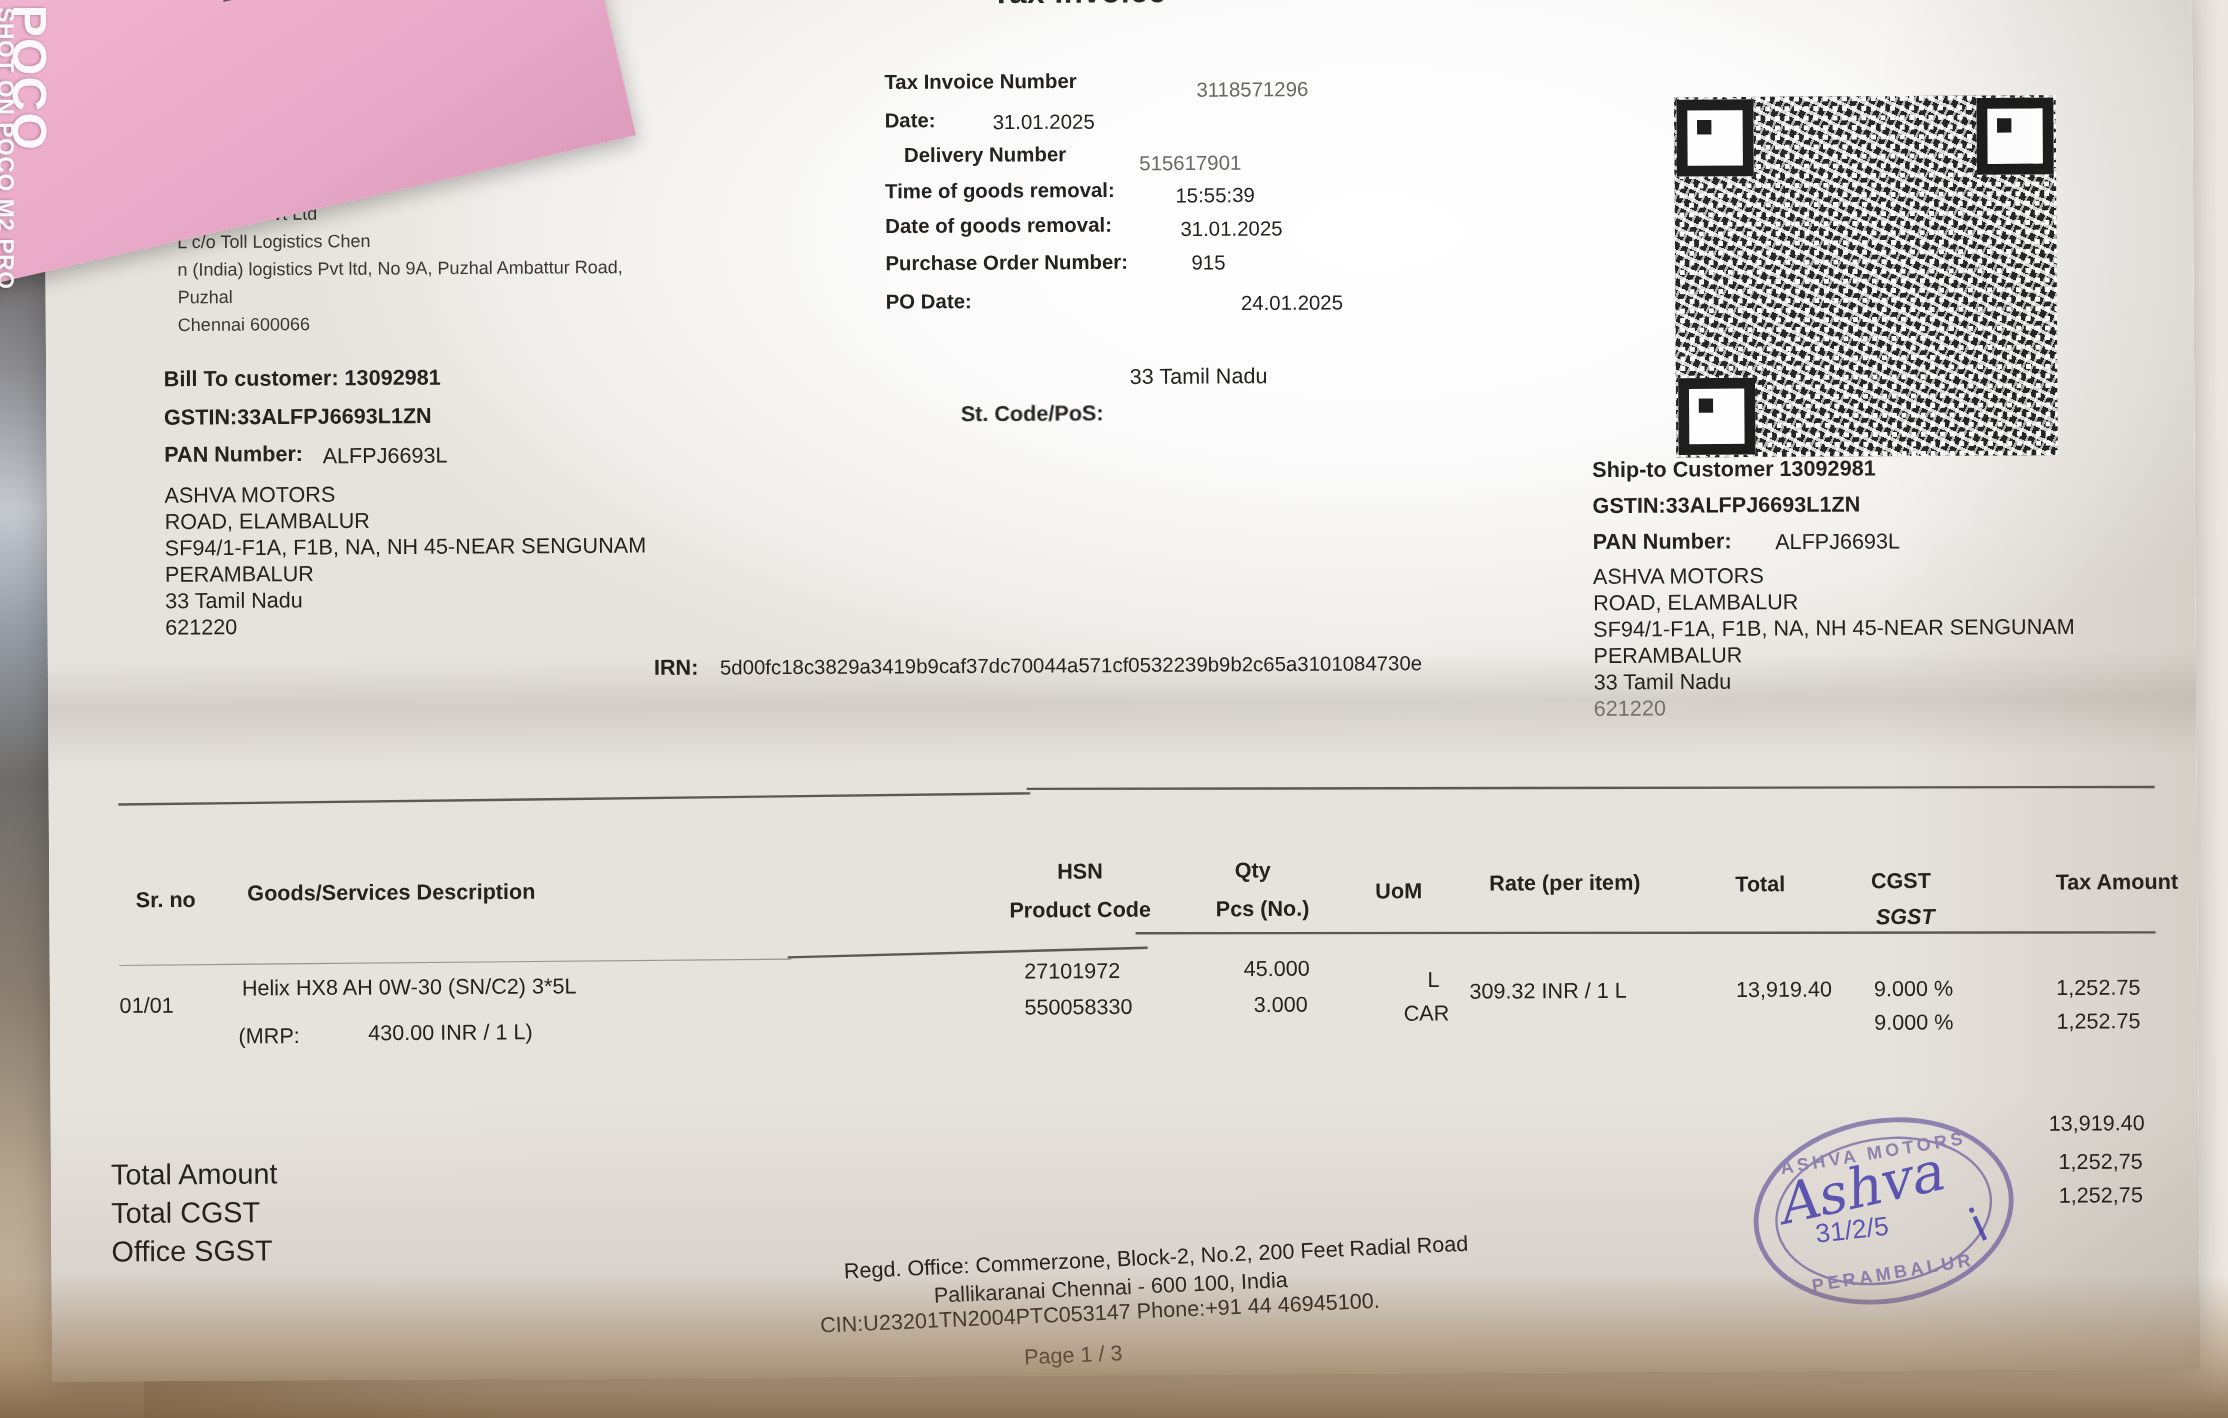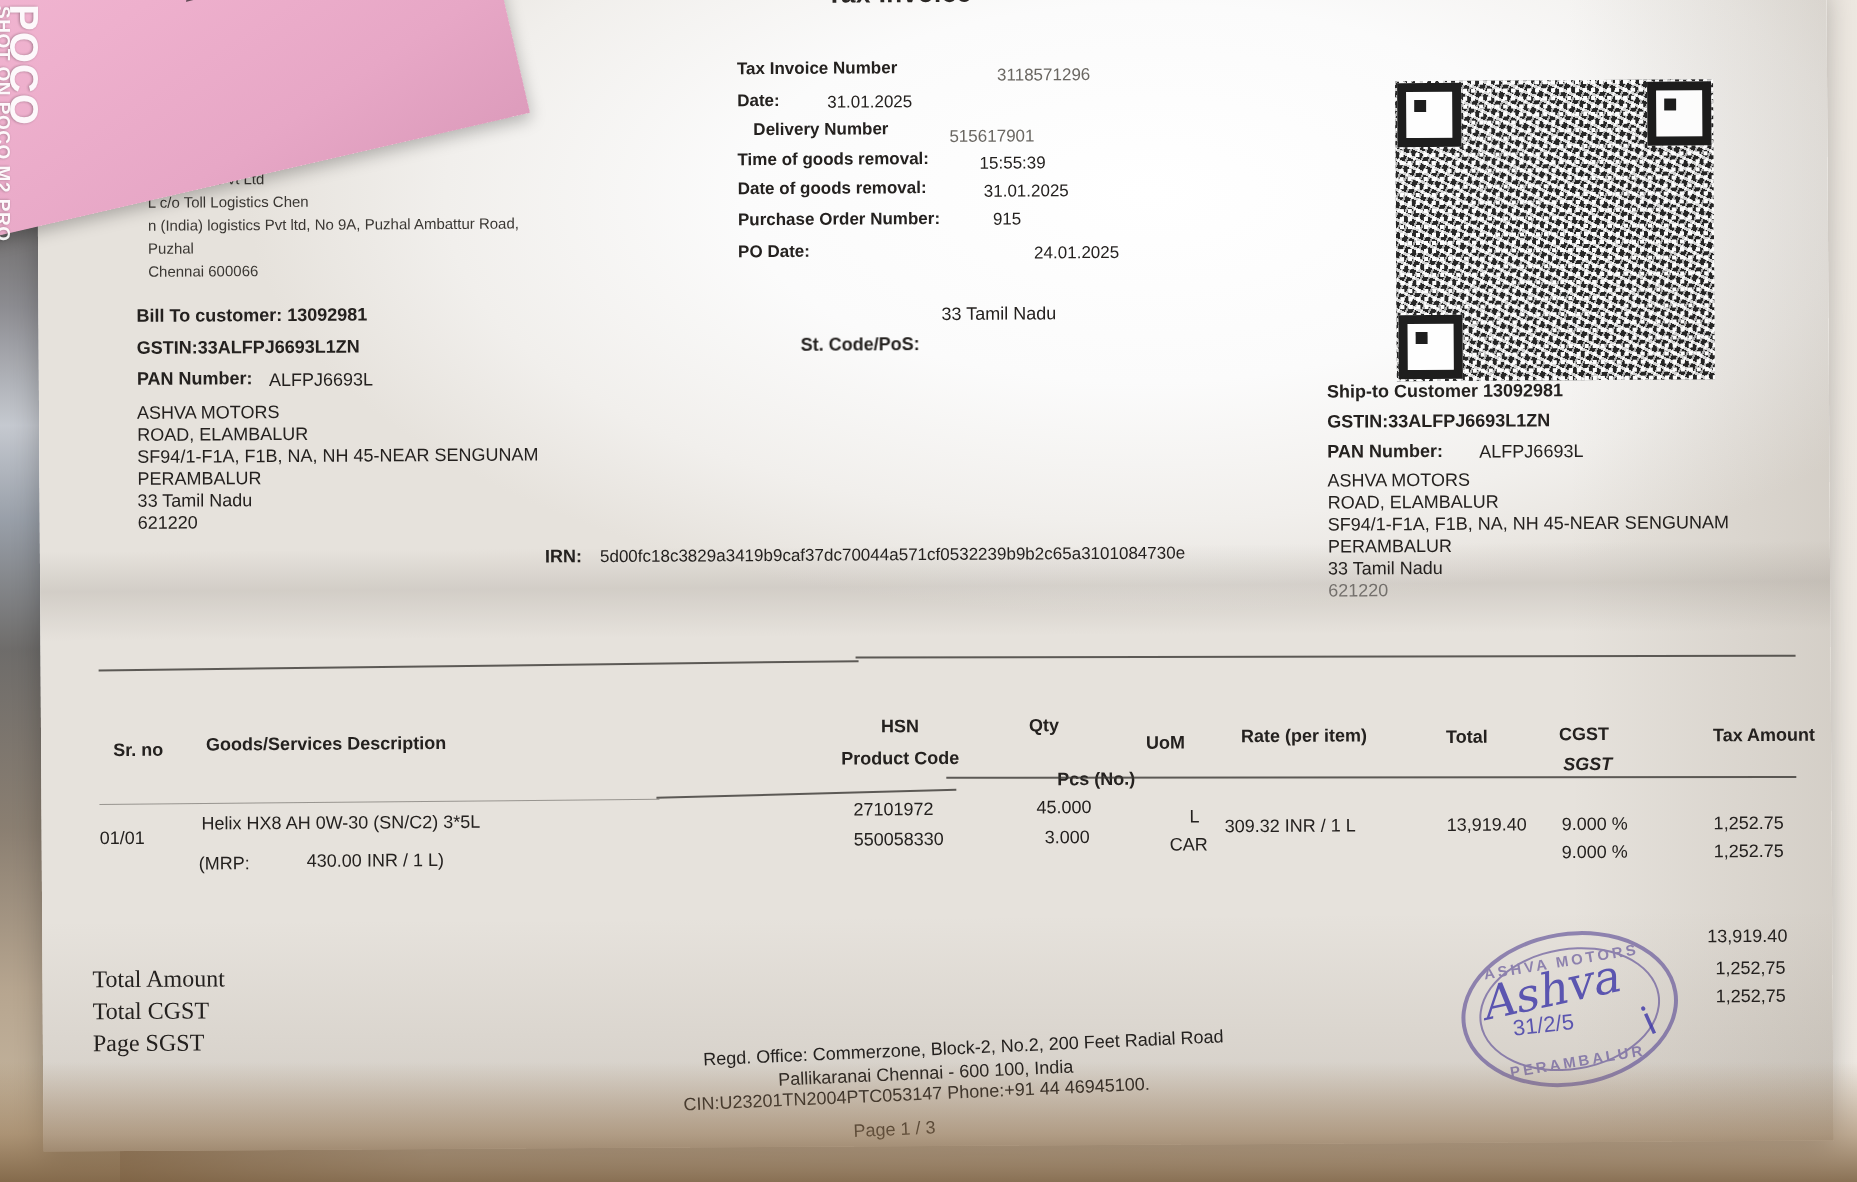--- a/index.html
+++ b/index.html
@@ -106,21 +106,21 @@
     font-size: 19px;
     transform: rotate(90deg);
     transform-origin: left top;
     letter-spacing: .5px;
   }
   
   .t { position: absolute; white-space: nowrap; }
   .b { font-weight: bold; }
   .f15 { font-size: 17px; }
   .f16 { font-size: 18px; }
-  .f20 { font-size: 24px; font-family: Liberation Serif, serif; }
+  .f20 { font-size: 24px; }
   .faint { color: #6a6762; }
 
   
   .hdr-title { left: 790px; top: -8px; font-size: 26px; font-weight: bold; letter-spacing: .5px; color:#2a2724; }
 
   
   .shipfrom { position: absolute; left: 110px; top: 108px; font-size: 15px; line-height: 23px; color: #3a3733; }
   .shipfrom div { white-space: nowrap; }
 
   
@@ -301,21 +301,21 @@
     <div class="t f15" style="left:560px; top:559px;">5d00fc18c3829a3419b9caf37dc70044a571cf0532239b9b2c65a3101084730e</div>
 
     <div class="tbl-line" style="left:58px; top:676px; width:760px; transform:rotate(-0.35deg);"></div>
     <div class="tbl-line" style="left:815px; top:672px; width:940px; transform:rotate(0.25deg);"></div>
 
     <div class="t b f16" style="left:72px; top:749px;">Sr. no</div>
     <div class="t b f16" style="left:165px; top:744px;">Goods/Services Description</div>
     <div class="t b f16" style="left:840px; top:730px;">HSN</div>
     <div class="t b f16" style="left:800px; top:762px;">Product Code</div>
     <div class="t b f16" style="left:988px; top:730px;">Qty</div>
-    <div class="t b f16" style="left:972px; top:784px;margin-left:44px;">Pcs (No.)</div>
+    <div class="t b f16" style="left:972px; top:762px;">Pcs (No.)</div>
     <div class="t b f16" style="left:1105px; top:736px;margin-top:12px;">UoM</div>
     <div class="t b f16" style="left:1200px; top:742px;">Rate (per item)</div>
     <div class="t b f16" style="left:1405px; top:744px;">Total</div>
     <div class="t b f16" style="left:1518px; top:742px;">CGST</div>
     <div class="t b f16" style="left:1522px; top:772px; font-style:italic;">SGST</div>
     <div class="t b f16" style="left:1672px; top:744px;">Tax Amount</div>
 
     <div class="tbl-line" style="left:58px; top:812px; width:560px; height:1px; transform:rotate(-0.2deg); opacity:.45;"></div>
     <div class="tbl-line" style="left:615px; top:806px; width:300px; height:2px; transform:rotate(-1.2deg);"></div>
     <div class="tbl-line" style="left:905px; top:793px; width:850px; height:2px; transform:rotate(0.3deg);"></div>
@@ -341,21 +341,21 @@
     <div class="t f16" style="left:1520px; top:860px;">9.000 %</div>
     <div class="t f16" style="left:1672px; top:832px;">1,252.75</div>
     <div class="t f16" style="left:1672px; top:860px;">1,252.75</div>
 
     <div class="t f20" style="left:50px; top:975px;">Total Amount</div>
     <div class="t f16" style="left:1665px; top:945px;">13,919.40</div>
 
     <div class="t f20" style="left:50px; top:1007px;">Total CGST</div>
     <div class="t f16" style="left:1673px; top:977px;">1,252,75</div>
 
-    <div class="t f20" style="left:50px; top:1039px;">Page SGST</div>
+    <div class="t f20" style="left:50px; top:1039px;">Office SGST</div>
     <div class="t f16" style="left:1673px; top:1005px;">1,252,75</div>
 
     <div class="stamp">
       <div class="stamp-inner"></div>
       <div class="stamp-txt" style="left:26px; top:16px;">ASHVA MOTORS</div>
       <div class="stamp-txt" style="left:36px; bottom:12px;">PERAMBALUR</div>
     </div>
     <div class="sig">Ashva</div>
     <div class="sig2">ℹ</div>
     <div class="sig3">31/2/5</div>

